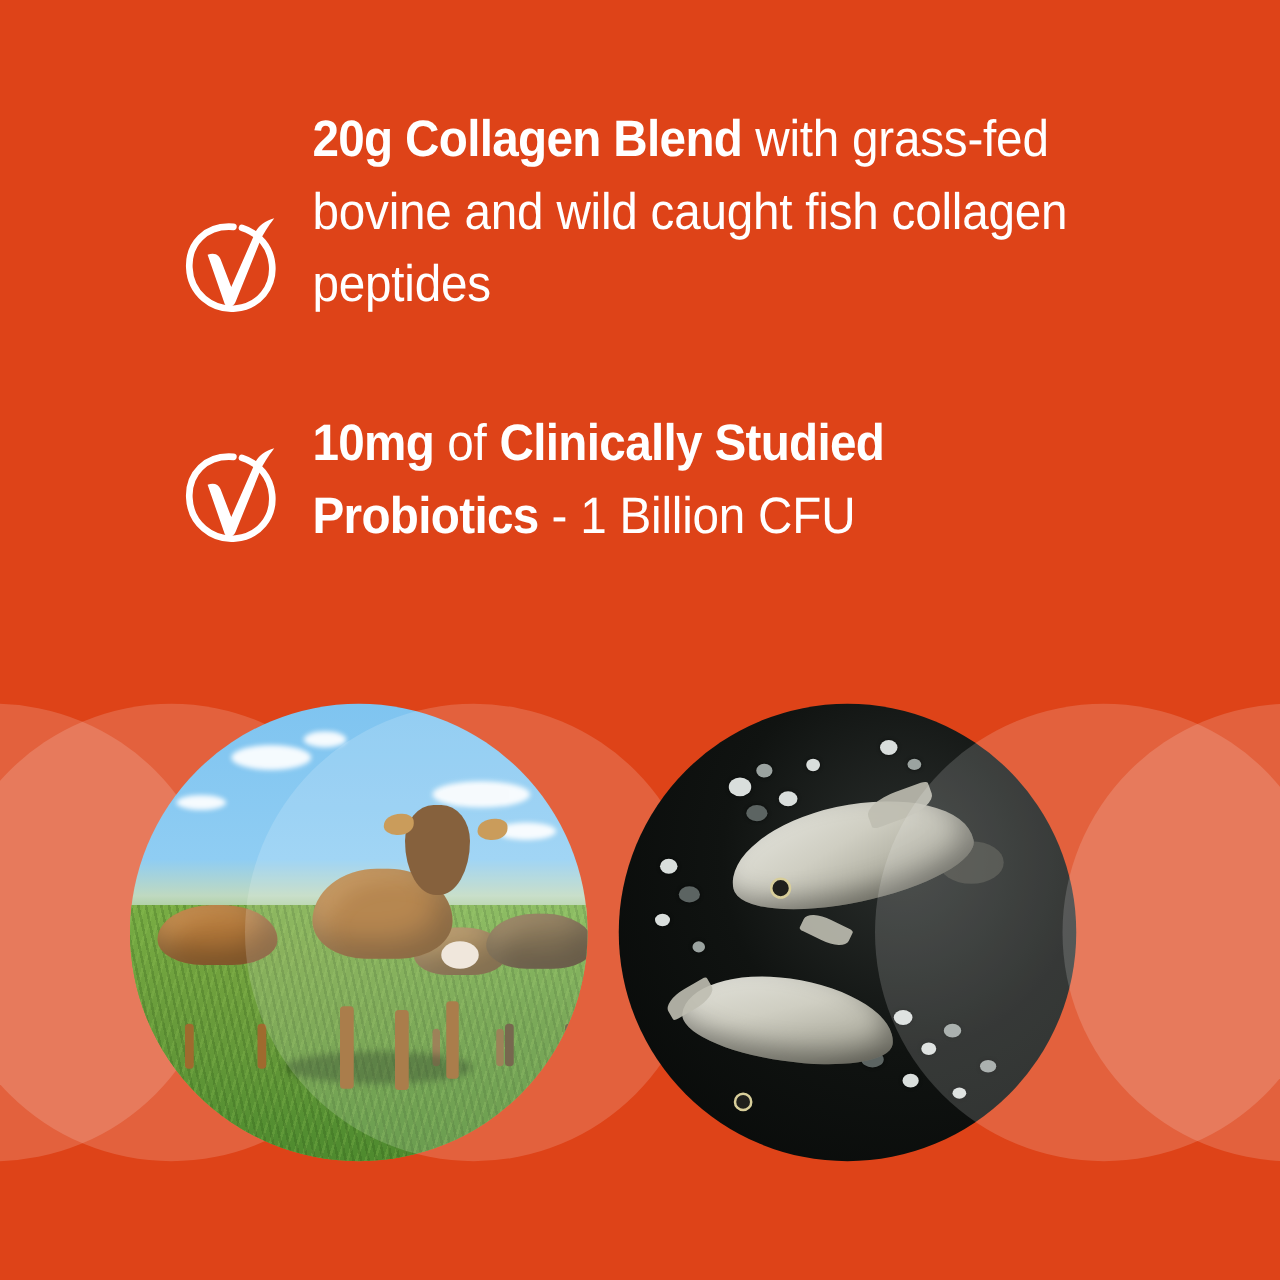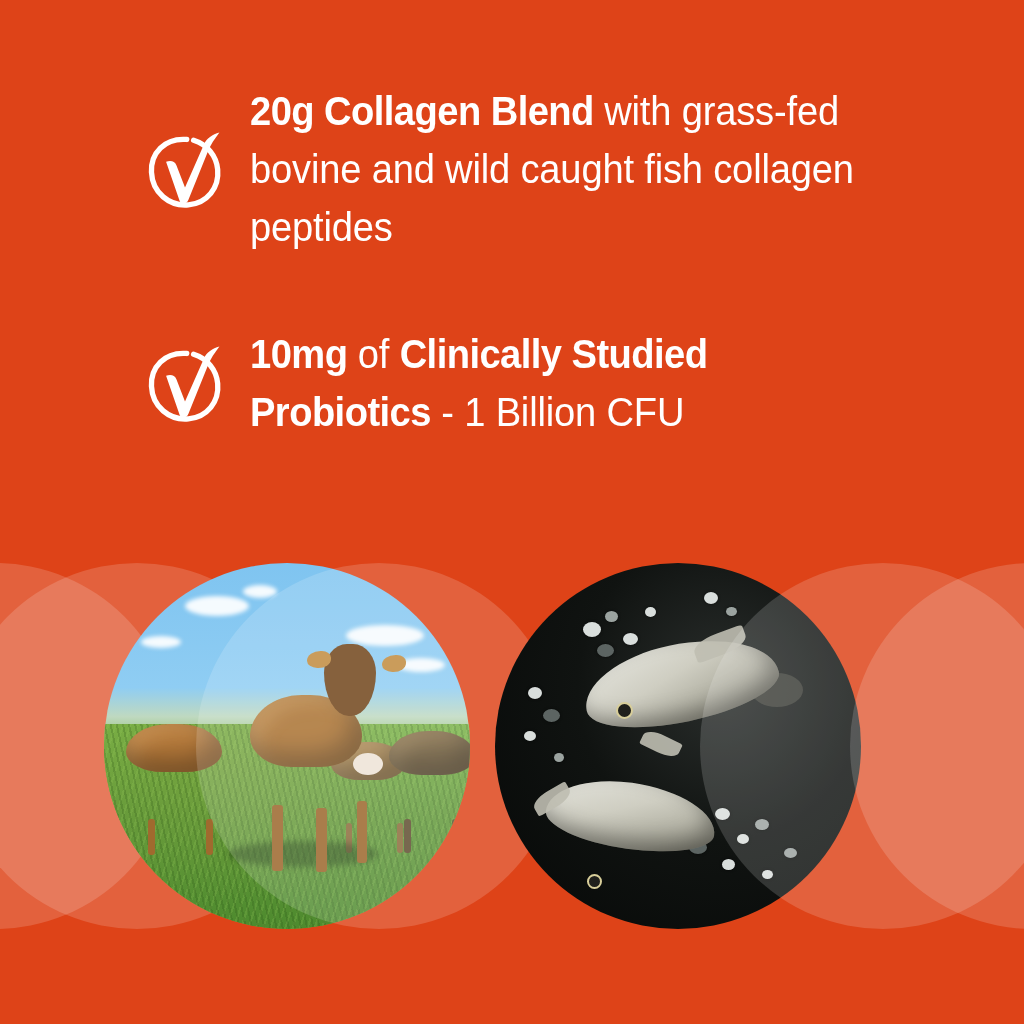--- a/index.html
+++ b/index.html
@@ -25,21 +25,21 @@
   .bullets {
     position: absolute;
     left: 0;
     top: 0;
     width: 1024px;
   }
 
   .bullet-row {
     position: absolute;
     display: flex;
-    align-items: center;
+    align-items: flex-end;
   }
 
   .bullet-row.row-1 { left: 142px; top: 82px; }
   .bullet-row.row-2 { left: 142px; top: 325px; }
 
   .check-icon {
     flex: 0 0 auto;
     width: 86px;
     height: 92px;
     margin-right: 22px;

